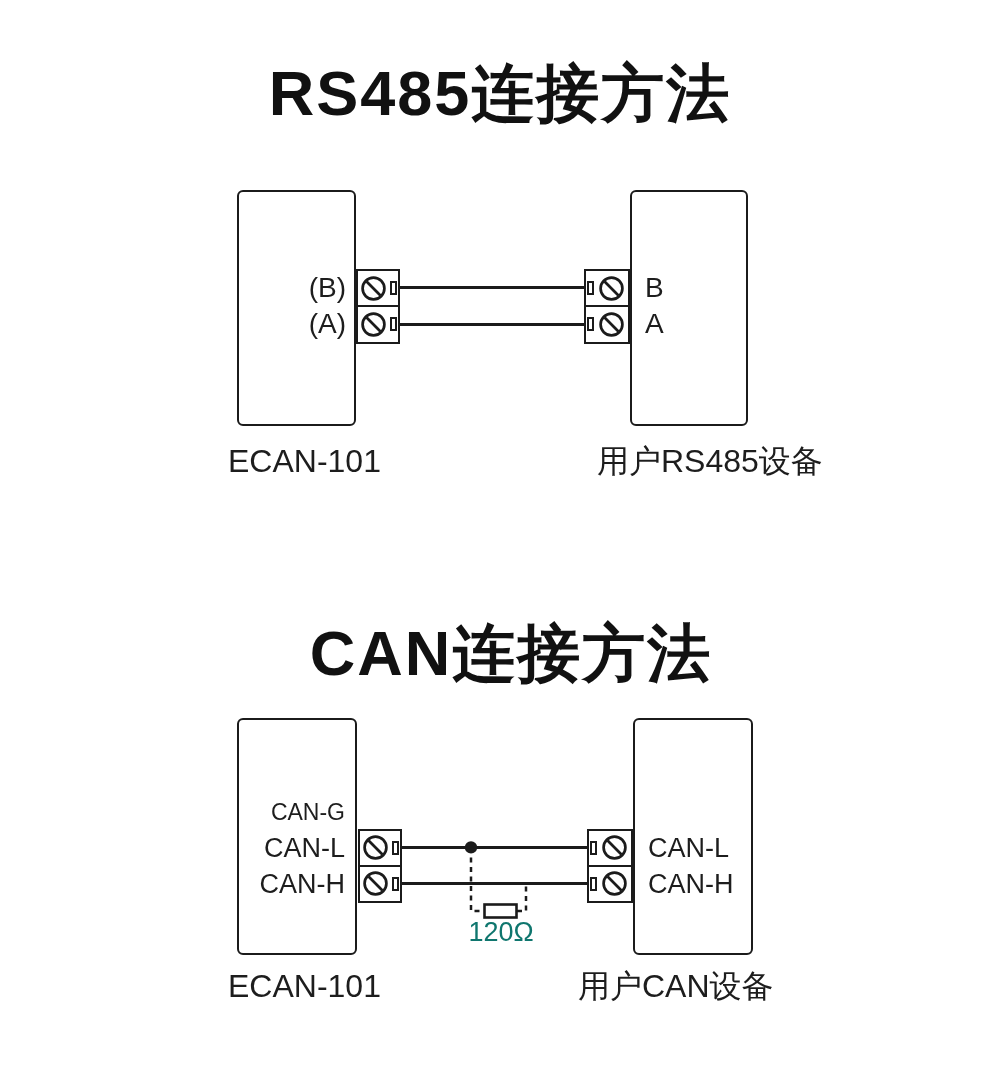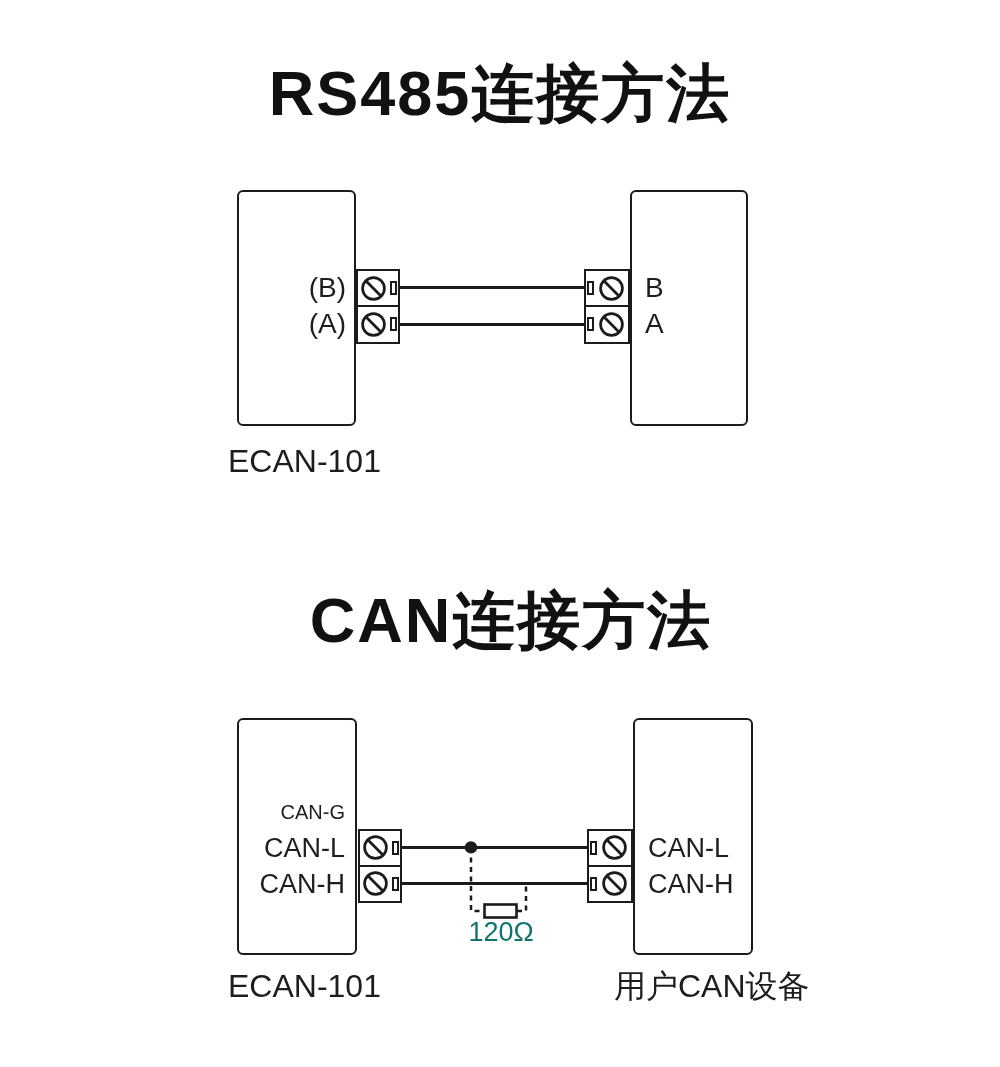--- a/index.html
+++ b/index.html
@@ -95,25 +95,26 @@
         <line x1="6.8" y1="6.8" x2="21.2" y2="21.2" stroke="#1b1b1b" stroke-width="2.8"></line>
       </svg>
     </div>
   </div>
 
   <div class="abs device-box" style="left:630px;top:190px;width:118px;height:236px;"></div>
   <div class="abs port-label" style="left:645px;top:270px;width:80px;">B</div>
   <div class="abs port-label" style="left:645px;top:306px;width:80px;">A</div>
 
   <div class="abs caption" style="left:228px;top:444px;">ECAN-101</div>
+  <div class="abs caption" style="left:597px;top:444px;">用户RS485设备</div>
 
-  <div class="abs section-title" style="top:575px;padding-left:22px;">CAN连接方法</div>
+  <div class="abs section-title" style="top:608px;padding-left:22px;">CAN连接方法</div>
 
   <div class="abs device-box" style="left:237px;top:718px;width:120px;height:237px;"></div>
-  <div class="abs port-label right-align" style="left:235px;top:794px;width:110px;font-size:20px;">CAN-G</div>
+  <div class="abs port-label right-align" style="left:235px;top:794px;width:110px;font-size:23px;">CAN-G</div>
   <div class="abs port-label right-align" style="left:235px;top:829.5px;width:110px;font-size:27px;">CAN-L</div>
   <div class="abs port-label right-align" style="left:235px;top:865.5px;width:110px;font-size:27px;">CAN-H</div>
 
   <div class="abs term term-left" style="left:358px;top:829px;width:44px;height:73.5px;">
     <div class="cell">
       <svg class="screw" width="27" height="27" viewBox="0 0 28 28">
         <circle cx="14" cy="14" r="11.3" fill="none" stroke="#1b1b1b" stroke-width="2.8"></circle>
         <line x1="6.8" y1="6.8" x2="21.2" y2="21.2" stroke="#1b1b1b" stroke-width="2.8"></line>
       </svg>
       <div class="clamp"></div>
@@ -153,15 +154,15 @@
         <line x1="6.8" y1="6.8" x2="21.2" y2="21.2" stroke="#1b1b1b" stroke-width="2.8"></line>
       </svg>
     </div>
   </div>
 
   <div class="abs device-box" style="left:633px;top:718px;width:120px;height:237px;"></div>
   <div class="abs port-label" style="left:648px;top:829.5px;width:100px;font-size:27px;">CAN-L</div>
   <div class="abs port-label" style="left:648px;top:865.5px;width:100px;font-size:27px;">CAN-H</div>
 
   <div class="abs caption" style="left:228px;top:969px;">ECAN-101</div>
-  <div class="abs caption" style="left:614px;top:969px;">用户CAN设备</div>
+  <div class="abs caption" style="left:578px;top:969px;">用户CAN设备</div>
 
 </div>
 
 </body></html>

